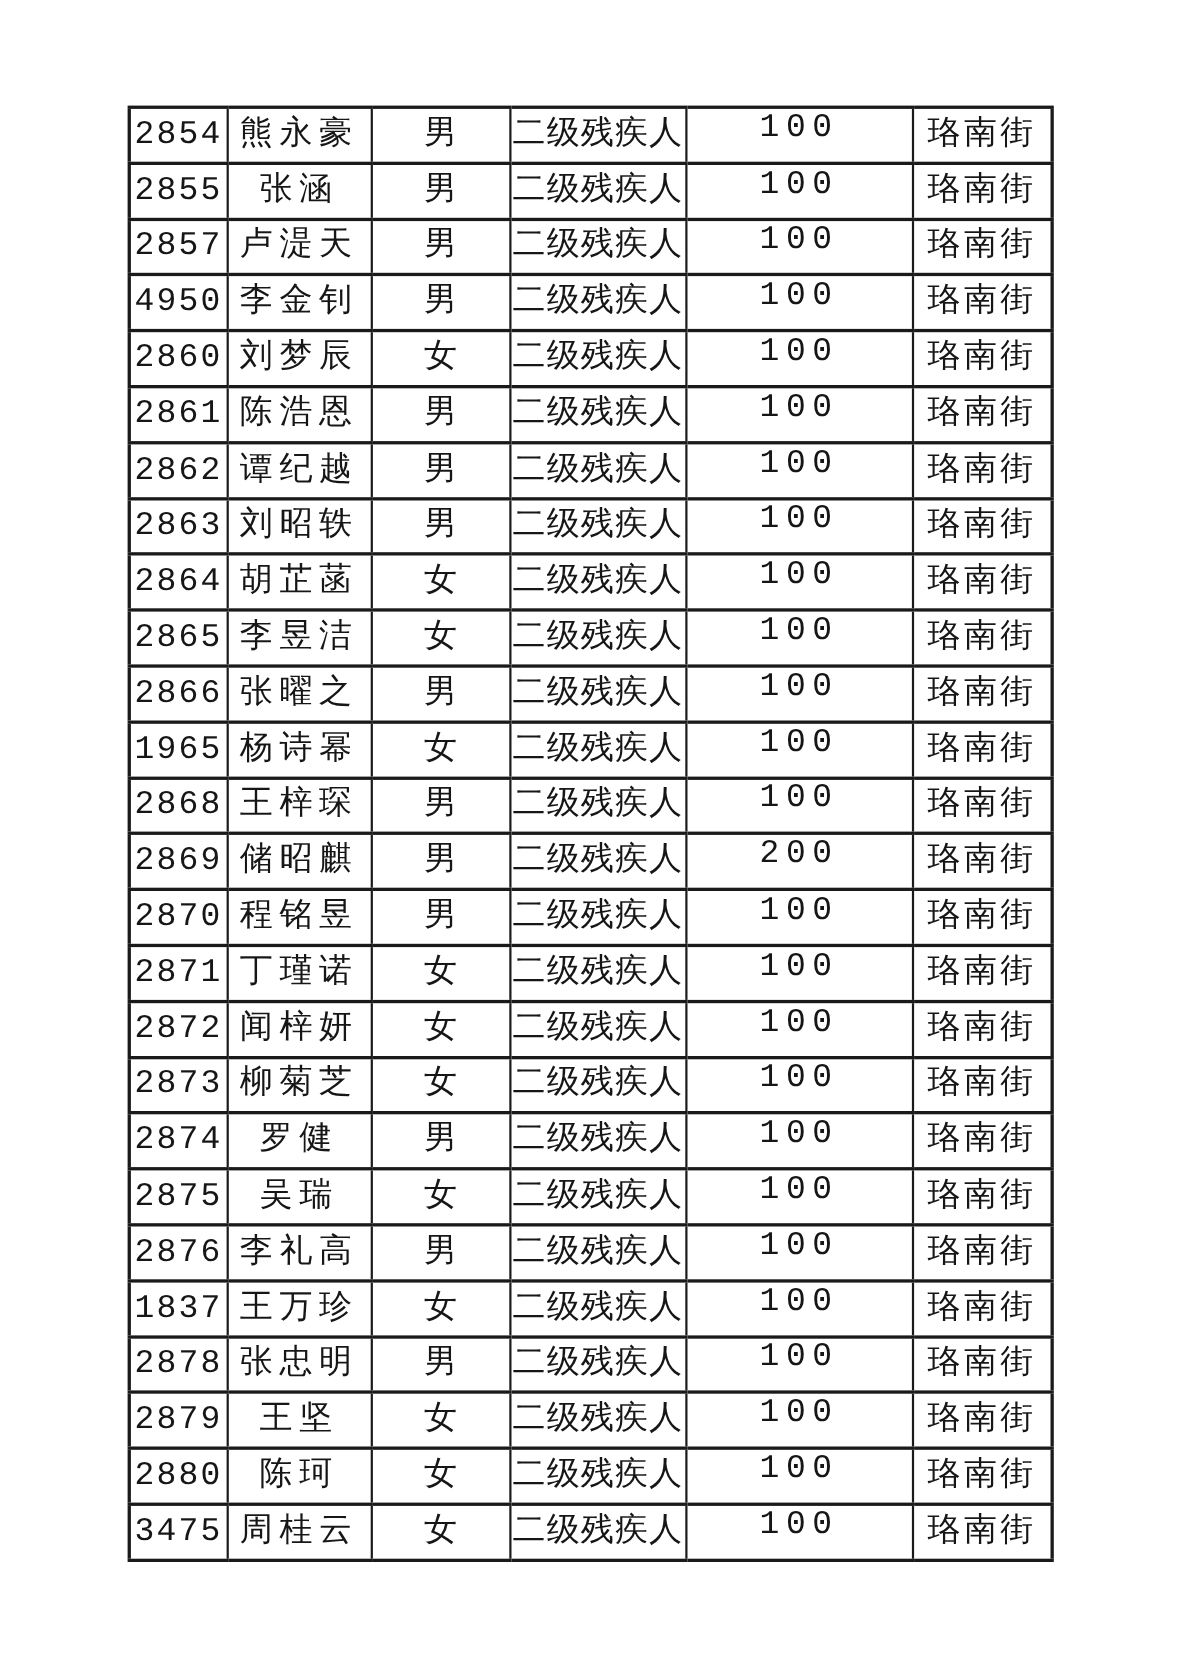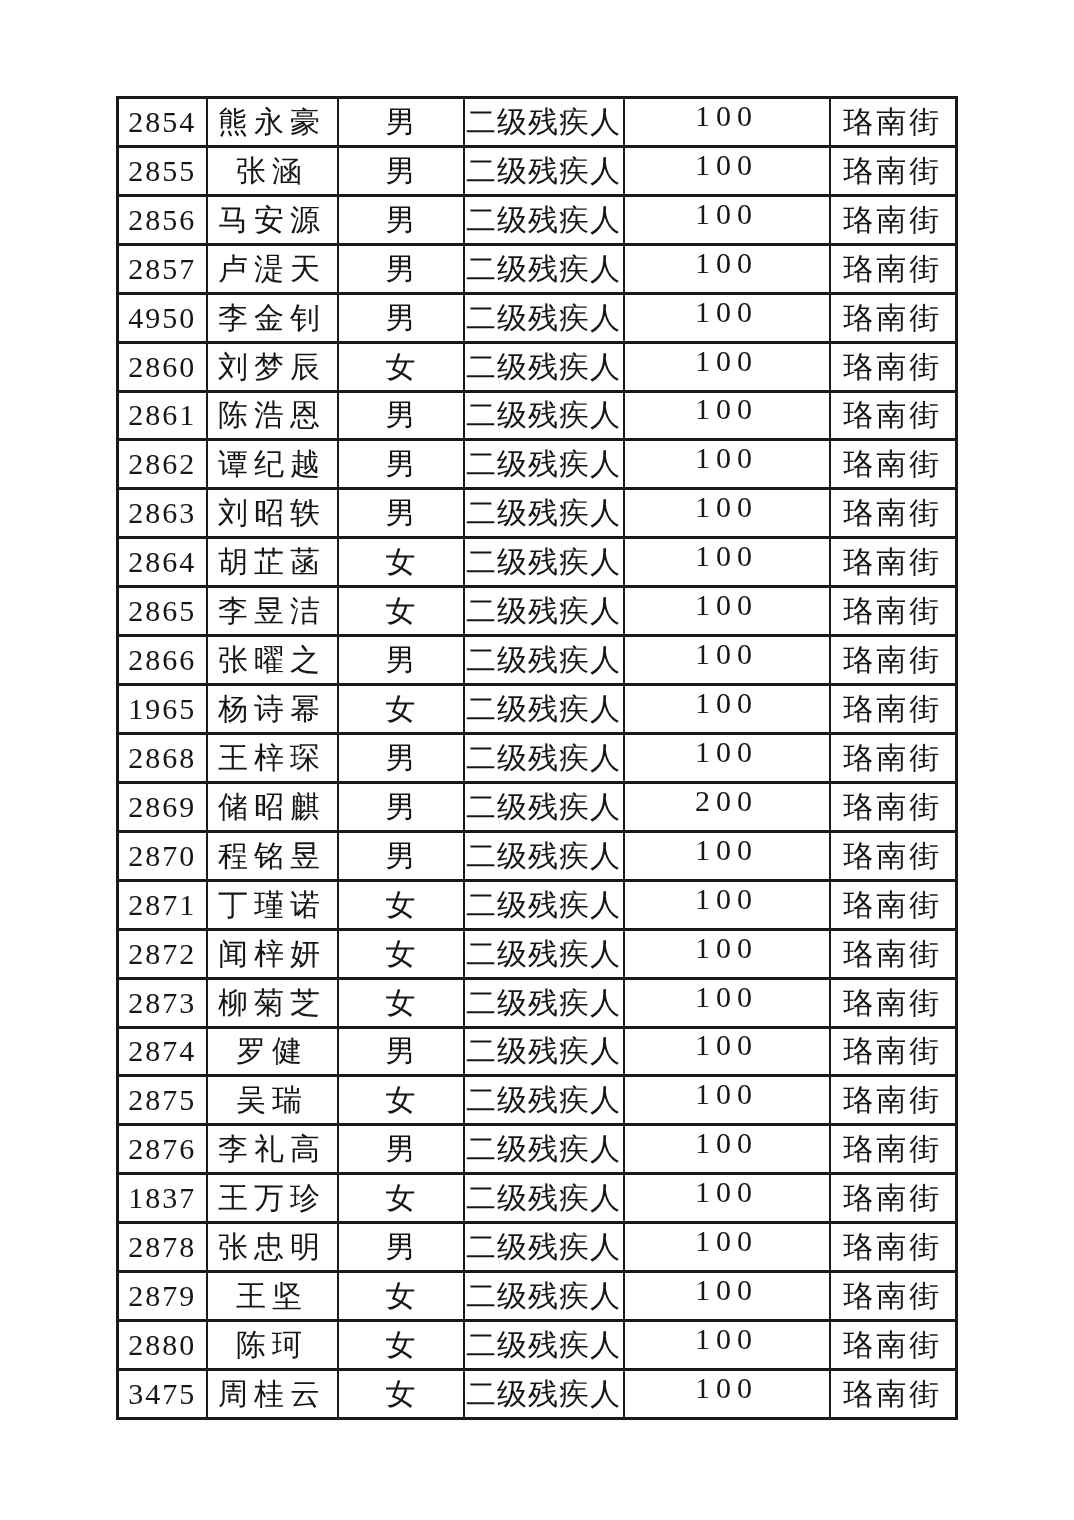--- a/index.html
+++ b/index.html
@@ -4,21 +4,21 @@
 <style>
   * { margin: 0; padding: 0; box-sizing: border-box; }
   html, body { background: #e8e8e8; }
   .page {
     position: relative;
     width: 1074px;
     height: 1520px;
     background: #ffffff;
     margin: 0 auto;
     overflow: hidden;
-    font-family: Liberation Serif, serif;
+    font-family: Liberation Mono, monospace;
     color: #161616;
     padding-left: 36px;
   }
   table.roster {
     position: absolute;
     left: 116px;
     top: 96px;
     width: 840px;
     height: 1324px;
     border-collapse: collapse;
@@ -86,28 +86,20 @@
   </tr>
         <tr>
     <td class="c-id">2855</td>
     <td class="c-name">张涵</td>
     <td class="c-gender">男</td>
     <td class="c-category">二级残疾人</td>
     <td class="c-amount">100</td>
     <td class="c-street">珞南街</td>
   </tr>
         <tr>
-    <td class="c-id">2856</td>
-    <td class="c-name">马安源</td>
-    <td class="c-gender">男</td>
-    <td class="c-category">二级残疾人</td>
-    <td class="c-amount">100</td>
-    <td class="c-street">珞南街</td>
-  </tr>
-        <tr>
     <td class="c-id">2857</td>
     <td class="c-name">卢湜天</td>
     <td class="c-gender">男</td>
     <td class="c-category">二级残疾人</td>
     <td class="c-amount">100</td>
     <td class="c-street">珞南街</td>
   </tr>
         <tr>
     <td class="c-id">4950</td>
     <td class="c-name">李金钊</td>

